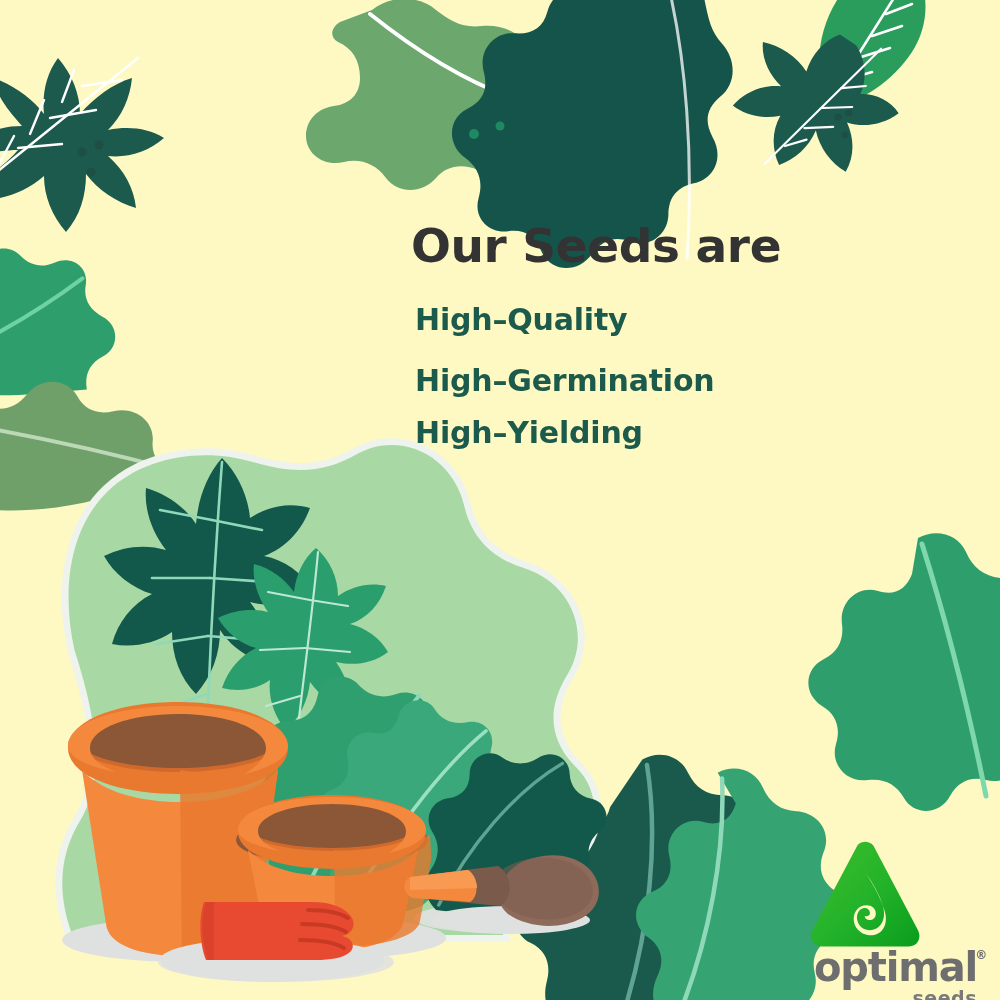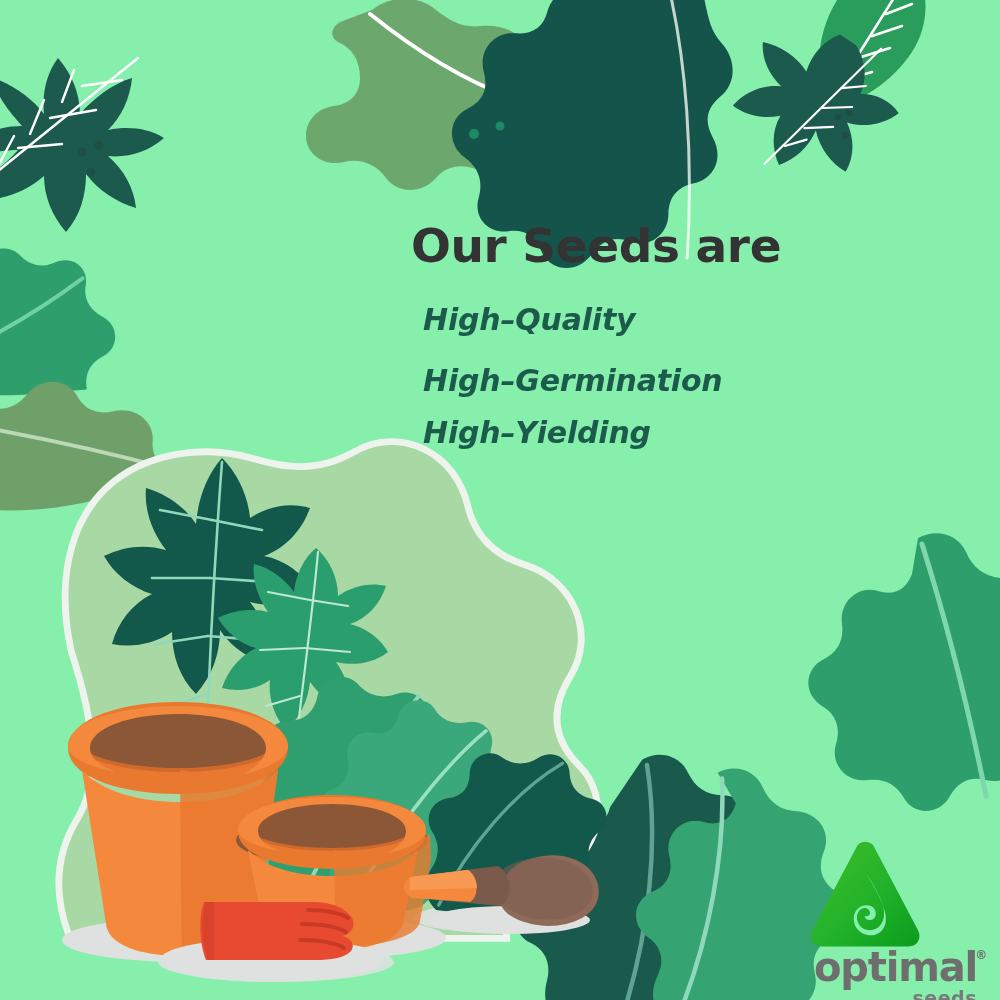--- a/index.html
+++ b/index.html
@@ -8,21 +8,21 @@
     padding: 0;
     background: #ffffff;
   }
   body {
     font-family: "Liberation Sans", sans-serif;
   }
   #poster {
     position: relative;
     width: 1000px;
     height: 1000px;
-    background: #86efac;
+    background: #fef9c3;
     overflow: hidden;
   }
   .layer {
     position: absolute;
     top: 0; left: 0;
     width: 1000px;
     height: 1000px;
     pointer-events: none;
   }
   #decor-layer, #illustration-layer, #logo-layer { pointer-events: none; }
@@ -39,24 +39,23 @@
     font-weight: 700;
     font-size: 47px;
     line-height: 1.0;
     letter-spacing: -0.4px;
     color: #333333;
     margin: 0;
     white-space: nowrap;
   }
   #benefits-list {
     list-style: none;
-    margin: 12px;
+    margin: 4px;
     padding: 0;
     margin-top: 36px;
-    font-style: italic;
   }
   #benefits-list li {
     font-family: "DejaVu Sans", sans-serif;
     font-weight: 700;
     font-size: 30px;
     line-height: 1.0;
     letter-spacing: -0.2px;
     color: #1c5b4c;
     white-space: nowrap;
   }

